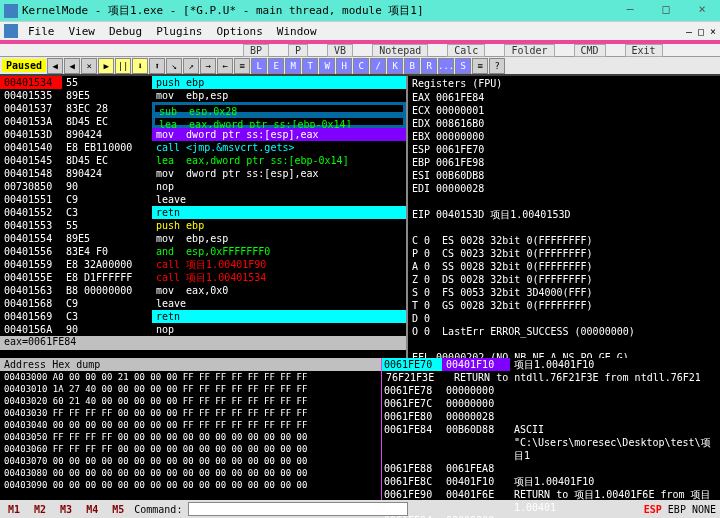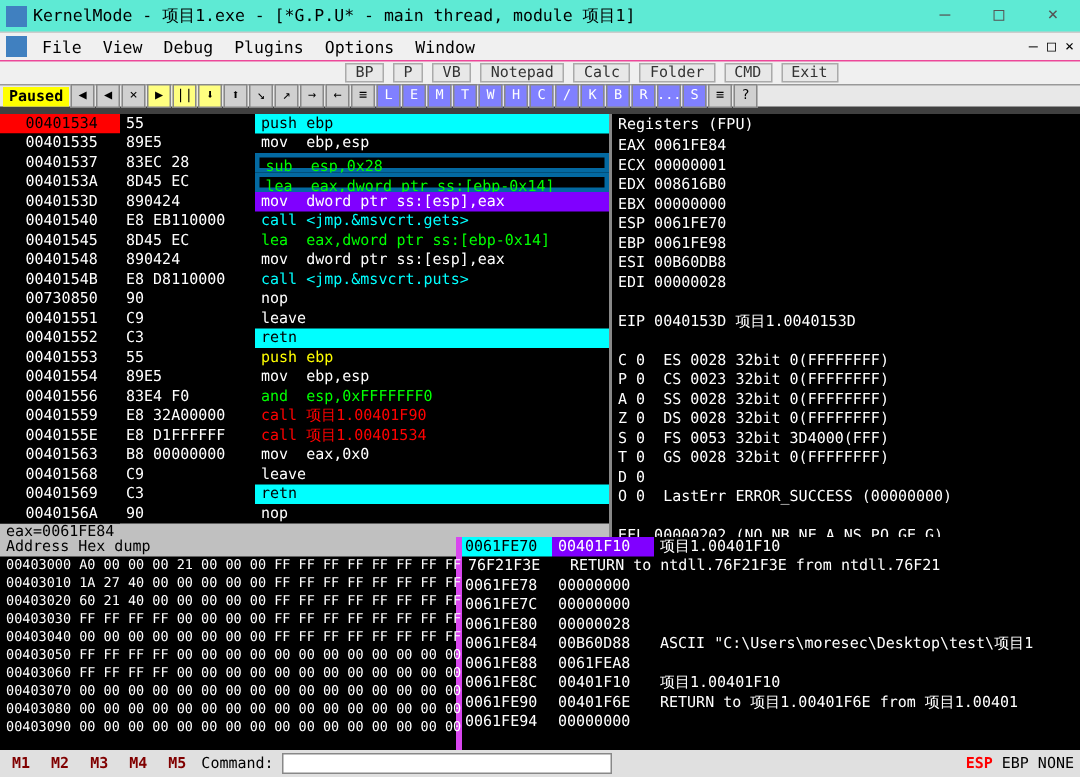--- a/index.html
+++ b/index.html
@@ -5,48 +5,48 @@
 *{margin:0;padding:0;box-sizing:border-box;font-family:Consolas,monospace;font-size:10px}
 body{background:#c0c0c0;width:720px;height:518px;overflow:hidden}
 .titlebar{background:#5eead4;height:22px;display:flex;align-items:center;padding:0 4px;border-bottom:1px solid #ccc}
 .titlebar-icon{width:14px;height:14px;background:#4080c0;margin-right:4px}
 .titlebar-text{flex:1;font-size:11px;color:#000}
 .winbtns{display:flex;gap:8px}
 .winbtn{width:28px;height:18px;text-align:center;color:#555;font-size:12px}
 .menubar{background:#f0f0f0;height:18px;display:flex;align-items:center;padding:0 4px;gap:2px}
 .menu-icon{width:14px;height:14px;background:#4080c0;margin-right:2px}
 .menu-item{padding:0 6px;font-size:11px;color:#000}
-.menubar2{background:#f0f0f0;height:16px;display:flex;align-items:center;padding:0 4px;gap:6px;border-top:1px solid #ec4899}
+.menubar2{background:#f0f0f0;height:16px;display:flex;align-items:center;padding:0 4px;gap:19px;border-top:4px solid #ec4899}
 .tab{padding:0 6px;font-size:10px;color:#333;border:1px solid #aaa;background:#e8e8e8}
-.toolbar{background:#e8e8e8;height:20px;display:flex;align-items:center;padding:0 2px;gap:1px;border-top:1px solid #999;border-bottom:5px solid #404040}
+.toolbar{background:#e8e8e8;height:20px;display:flex;align-items:center;padding:0 2px;gap:1px;border-top:1px solid #999;border-bottom:2px solid #404040}
 .paused{background:#ffff00;color:#000;padding:1px 4px;font-weight:bold;font-size:10px}
 .tbtn{width:16px;height:16px;border:1px solid #888;background:#d0d0d0;display:flex;align-items:center;justify-content:center;font-size:9px}
 .tbtn.y{background:#ffff80}
 .tbtn.b{background:#8080ff;color:#fff}
 .main{display:flex;height:282px}
 .disasm{width:408px;background:#000;overflow:hidden;border-right:2px solid #888}
 .regs{flex:1;background:#000;overflow:hidden}
 .row{display:flex;height:13px;line-height:13px;white-space:pre}
-.addr{width:80px;color:#fff;background:#000;padding-left:17px}
+.addr{width:62px;color:#fff;background:#000;padding-left:4px}
 .addr.red{background:#ff0000;color:#000}
 .bytes{width:90px;color:#fff;padding-left:4px}
 .instr{flex:1;padding-left:4px}
 .hl-cyan{background:#00ffff;color:#000}
 .hl-purple{background:#8000ff;color:#fff}
 .c-yellow{color:#ffff00}
 .c-cyan{color:#00ffff}
 .c-green{color:#00ff00}
 .c-red{color:#ff0000}
 .c-white{color:#fff}
 .redbox{border:3px solid #0369a1}
 .reghdr{color:#fff;padding:2px 4px;font-size:10px}
 .regline{padding:0 4px;color:#fff;font-size:10px;line-height:13px;white-space:pre}
 .status{background:#c0c0c0;height:14px;font-size:10px;padding:0 4px;color:#000}
 .bottom{display:flex;height:142px}
-.hexpane{width:308px;background:#000;border-right:4px solid #d946ef}
+.hexpane{width:382px;background:#000;border-right:1px solid #d946ef}
 .stackpane{flex:1;background:#000}
 .hexhdr{background:#c0c0c0;color:#000;padding:1px 4px;font-size:10px}
 .hexrow{color:#fff;padding:0 4px;font-size:9px;line-height:12px;white-space:pre}
 .stackrow{display:flex;color:#fff;font-size:10px;line-height:13px}
 .stackaddr{width:60px;padding-left:2px}
 .stackaddr.hl{background:#00ffff;color:#000}
 .stackval{width:68px;padding-left:4px}
 .stackval.hl{background:#8000ff;color:#fff}
 .stackcmt{flex:1;padding-left:4px;color:#fff}
 .footer{background:#e0e0e0;height:18px;display:flex;align-items:center;padding:0 4px;gap:6px;font-size:10px}
@@ -133,21 +133,20 @@
   <div class="disasm">
     <div id="disrows">
         <div class="row"><div class="addr red">00401534</div><div class="bytes">55</div><div class="instr hl-cyan">push ebp</div></div>
         <div class="row"><div class="addr">00401535</div><div class="bytes">89E5</div><div class="instr c-white">mov  ebp,esp</div></div>
         <div class="row"><div class="addr">00401537</div><div class="bytes">83EC 28</div><div class="instr c-green redbox">sub  esp,0x28</div></div>
         <div class="row"><div class="addr">0040153A</div><div class="bytes">8D45 EC</div><div class="instr c-green redbox">lea  eax,dword ptr ss:[ebp-0x14]</div></div>
         <div class="row"><div class="addr">0040153D</div><div class="bytes">890424</div><div class="instr hl-purple">mov  dword ptr ss:[esp],eax</div></div>
         <div class="row"><div class="addr">00401540</div><div class="bytes">E8 EB110000</div><div class="instr c-cyan">call &lt;jmp.&amp;msvcrt.gets&gt;</div></div>
         <div class="row"><div class="addr">00401545</div><div class="bytes">8D45 EC</div><div class="instr c-green">lea  eax,dword ptr ss:[ebp-0x14]</div></div>
         <div class="row"><div class="addr">00401548</div><div class="bytes">890424</div><div class="instr c-white">mov  dword ptr ss:[esp],eax</div></div>
-        <div class="row"><div class="addr">0040154B</div><div class="bytes">E8 D8110000</div><div class="instr c-cyan">call &lt;jmp.&amp;msvcrt.puts&gt;</div></div>
         <div class="row"><div class="addr">00730850</div><div class="bytes">90</div><div class="instr c-white">nop</div></div>
         <div class="row"><div class="addr">00401551</div><div class="bytes">C9</div><div class="instr c-white">leave</div></div>
         <div class="row"><div class="addr">00401552</div><div class="bytes">C3</div><div class="instr hl-cyan">retn</div></div>
         <div class="row"><div class="addr">00401553</div><div class="bytes">55</div><div class="instr c-yellow">push ebp</div></div>
         <div class="row"><div class="addr">00401554</div><div class="bytes">89E5</div><div class="instr c-white">mov  ebp,esp</div></div>
         <div class="row"><div class="addr">00401556</div><div class="bytes">83E4 F0</div><div class="instr c-green">and  esp,0xFFFFFFF0</div></div>
         <div class="row"><div class="addr">00401559</div><div class="bytes">E8 32A00000</div><div class="instr c-red">call 项目1.00401F90</div></div>
         <div class="row"><div class="addr">0040155E</div><div class="bytes">E8 D1FFFFFF</div><div class="instr c-red">call 项目1.00401534</div></div>
         <div class="row"><div class="addr">00401563</div><div class="bytes">B8 00000000</div><div class="instr c-white">mov  eax,0x0</div></div>
         <div class="row"><div class="addr">00401568</div><div class="bytes">C9</div><div class="instr c-white">leave</div></div>

